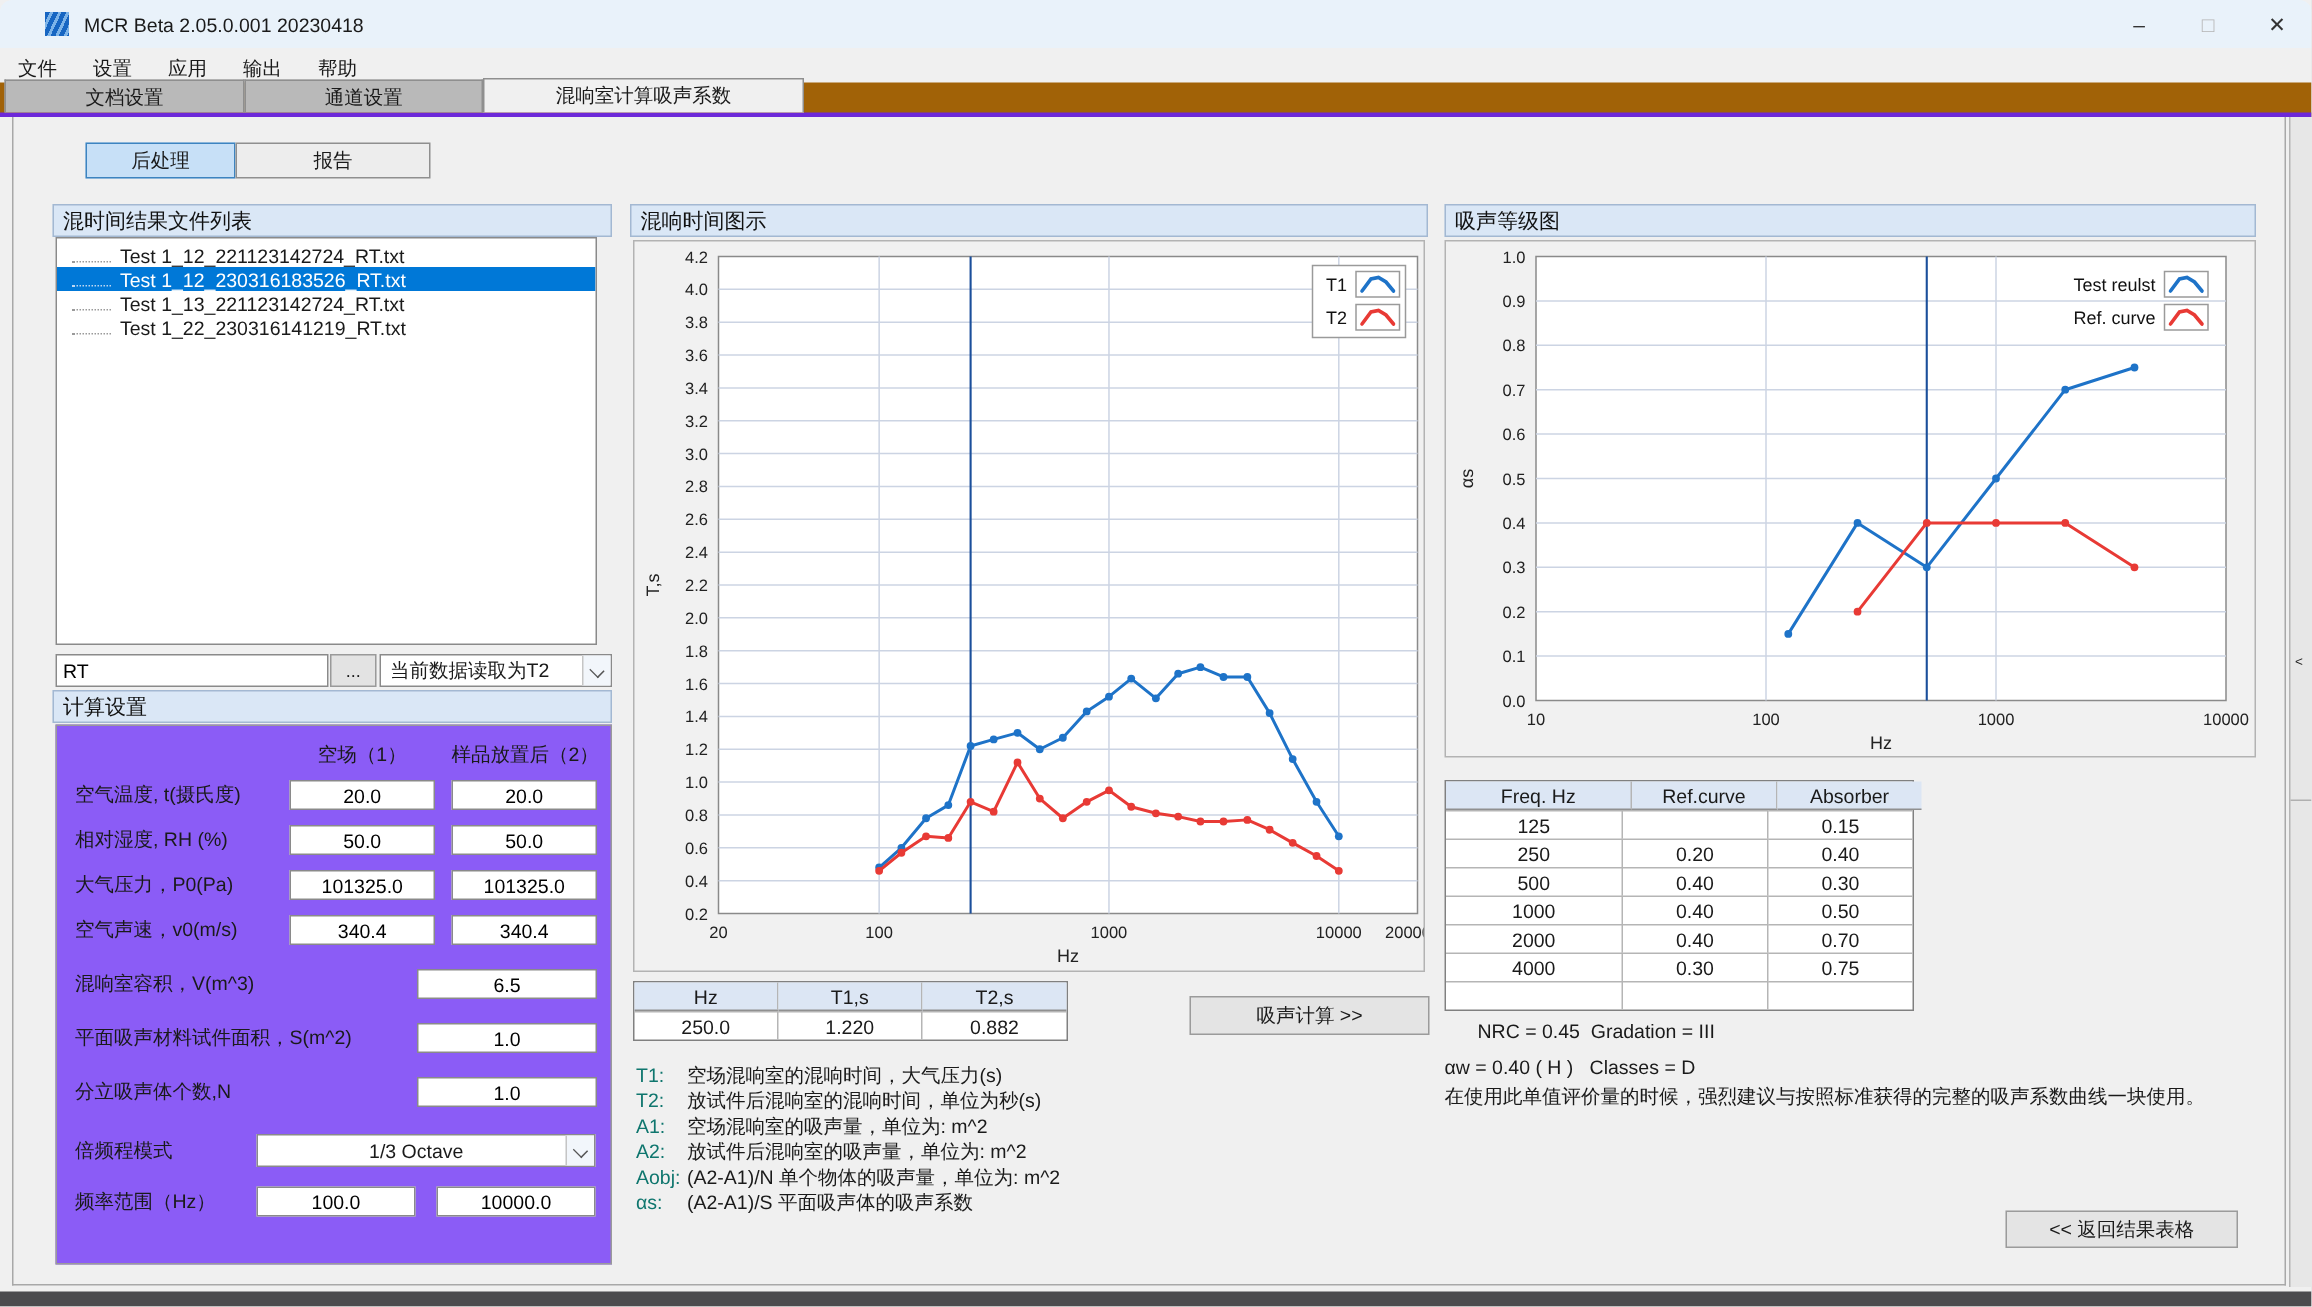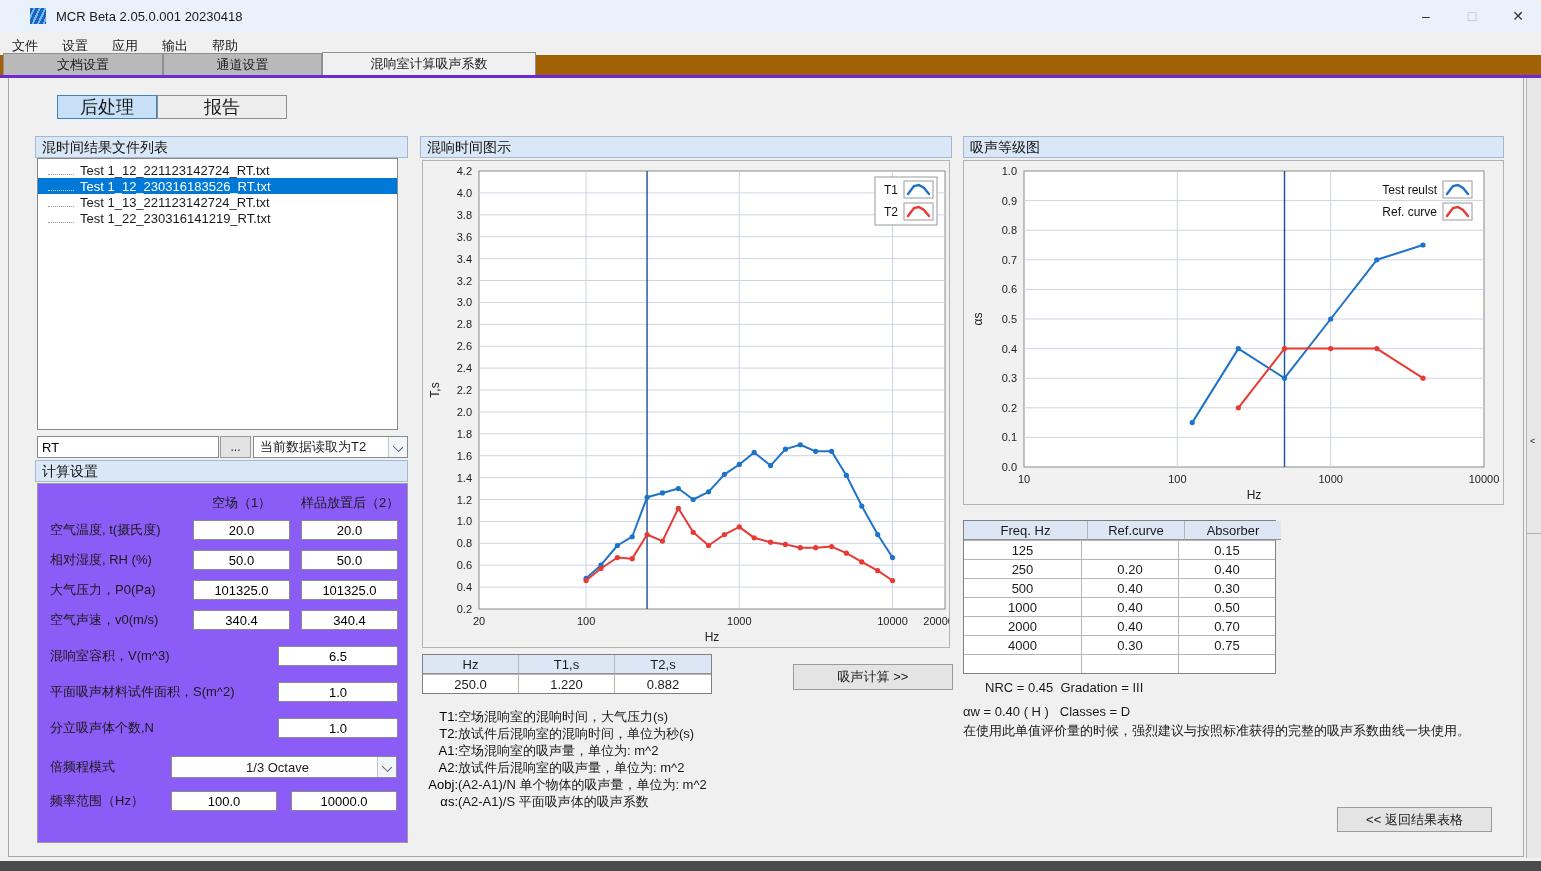--- a/index.html
+++ b/index.html
@@ -23,21 +23,21 @@
   .tab.t0 { width:160px; } .tab.t1 { width:159px; } .tab.t2 { width:214px; }
   .tab.active { background:#f0f0f0; height:23px; line-height:22px; position:relative; z-index:2; }
 
   .main { position:absolute; left:8px; top:78px; width:1516px; height:779px; background:#f0f0f0; border:1px solid #a8a8a8; border-top:none; }
   .bottomstrip { position:absolute; left:0; top:861px; width:100%; height:10px; background:#4b4b4e; }
   .right-splitter { position:absolute; left:1526px; top:78px; width:15px; height:780px; background:#e7e7e7; border-left:1px solid #b5b5b5; }
   .splitter-arrow { position:absolute; left:3px; top:358px; font-size:9px; color:#222; }
   .splitter-seam { position:absolute; left:0; top:455px; width:100%; border-top:1px solid #b0b0b0; }
 
   
-  .subtab { position:absolute; top:95px; height:24px; border:1px solid #8f8f8f; background:#ededed; text-align:center; line-height:22px; font-size:18px; }
+  .subtab { position:absolute; top:95px; height:24px; border:1px solid #8f8f8f; background:#ededed; text-align:center; line-height:22px; font-size:13px; }
   .subtab.s0 { left:57px; width:100px; background:#c7e0f7; border-color:#3d84c0; }
   .subtab.s1 { left:157px; width:130px; }
 
   
   .panel-header { position:absolute; height:22px; background:#dae7f6; border:1px solid #a3b8d2; line-height:20px; padding-left:6px; font-size:14px; color:#111; }
 
   
   .file-listbox { position:absolute; left:37px; top:158px; width:361px; height:272px; background:#fff; border:1px solid #8a8a8a; padding-top:3px; overflow:hidden; }
   .file-item { display:flex; align-items:center; height:16px; font-size:13px; white-space:nowrap; }
   .file-item .tree-dots { width:26px; height:9px; border-bottom:1px dotted #9a9a9a; margin:0 6px 0 10px; flex:none; }
@@ -86,21 +86,21 @@
   .mt-cell:last-child { border-right:none; }
   #rt-table { left:422px; top:654px; width:290px; }
   #grade-table { left:963px; top:520px; width:313px; }
 
   .btn { position:absolute; background:#e4e4e4; border:1px solid #9b9b9b; text-align:center; font-size:13px; }
   #absorb-btn { left:793px; top:664px; width:160px; height:26px; line-height:24px; }
   #back-btn { left:1337px; top:807px; width:155px; height:25px; line-height:23px; }
 
   .notes { position:absolute; left:424px; top:708px; width:330px; font-size:13px; line-height:17px; }
   .note-line { white-space:nowrap; }
-  .note-key { color:#000000; display:inline-block; min-width:34px;text-align:right; }
+  .note-key { color:#0f766e; display:inline-block; min-width:34px; }
 
   .result-line { position:absolute; font-size:13px; white-space:pre; }
   #nrc-line { left:985px; top:680px; }
   #aw-line { left:963px; top:704px; }
   #advice-line { left:963px; top:722px; width:545px; white-space:normal; }
 
   svg text { font-family:"Liberation Sans","DejaVu Sans",sans-serif; }
 </style>
 </head>
 <body>

